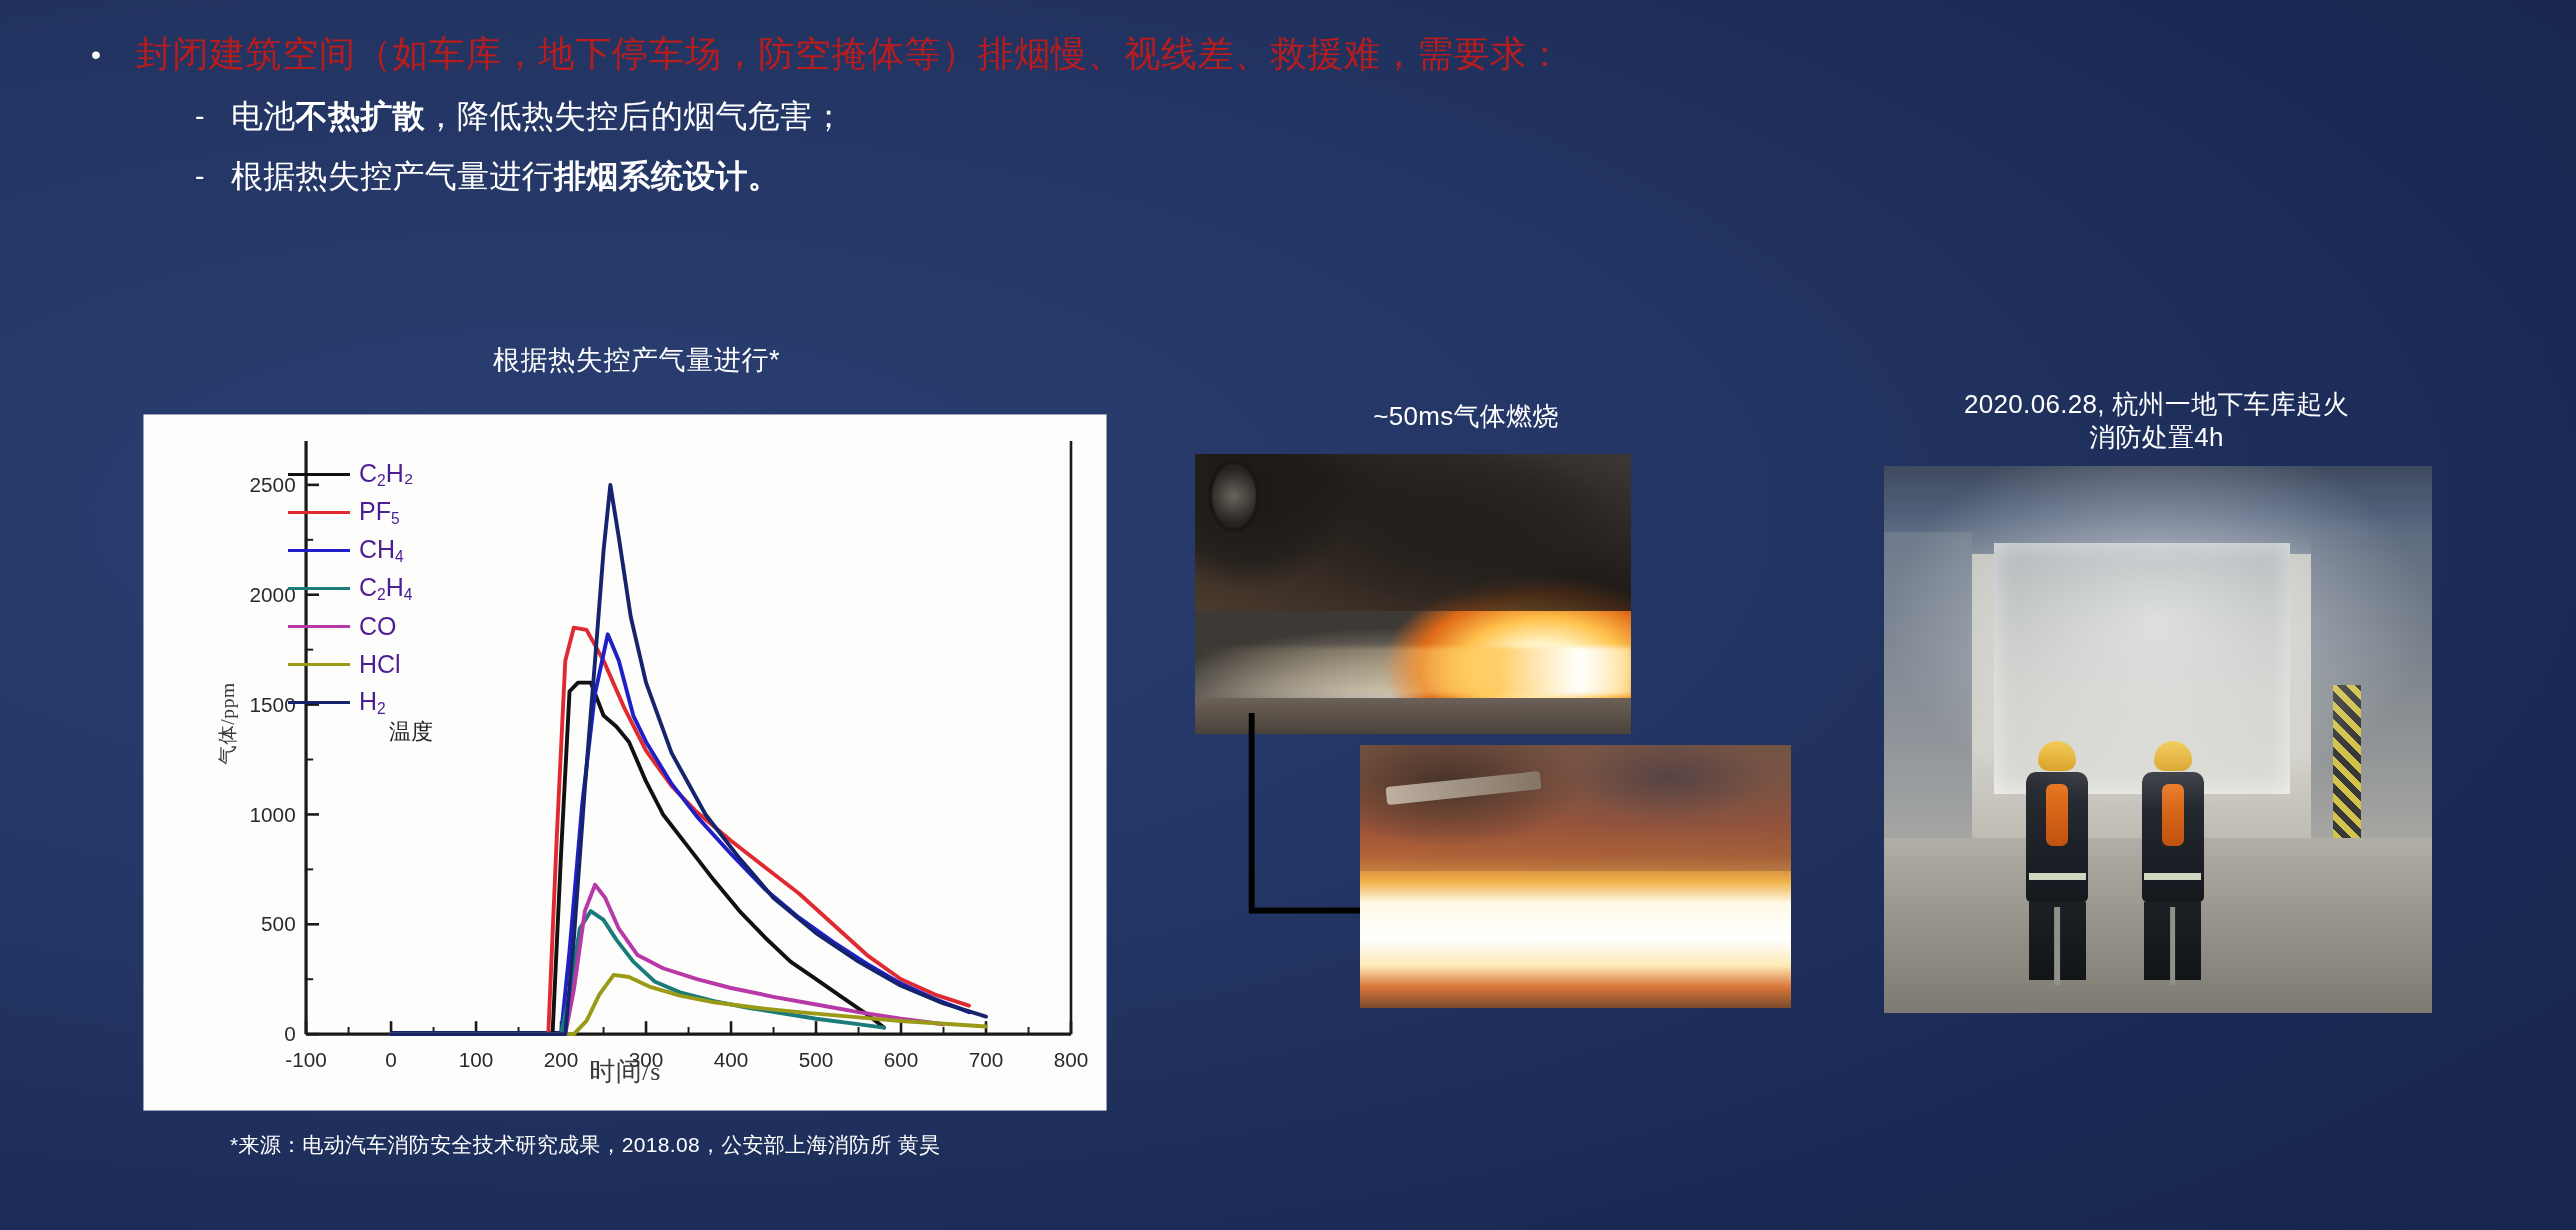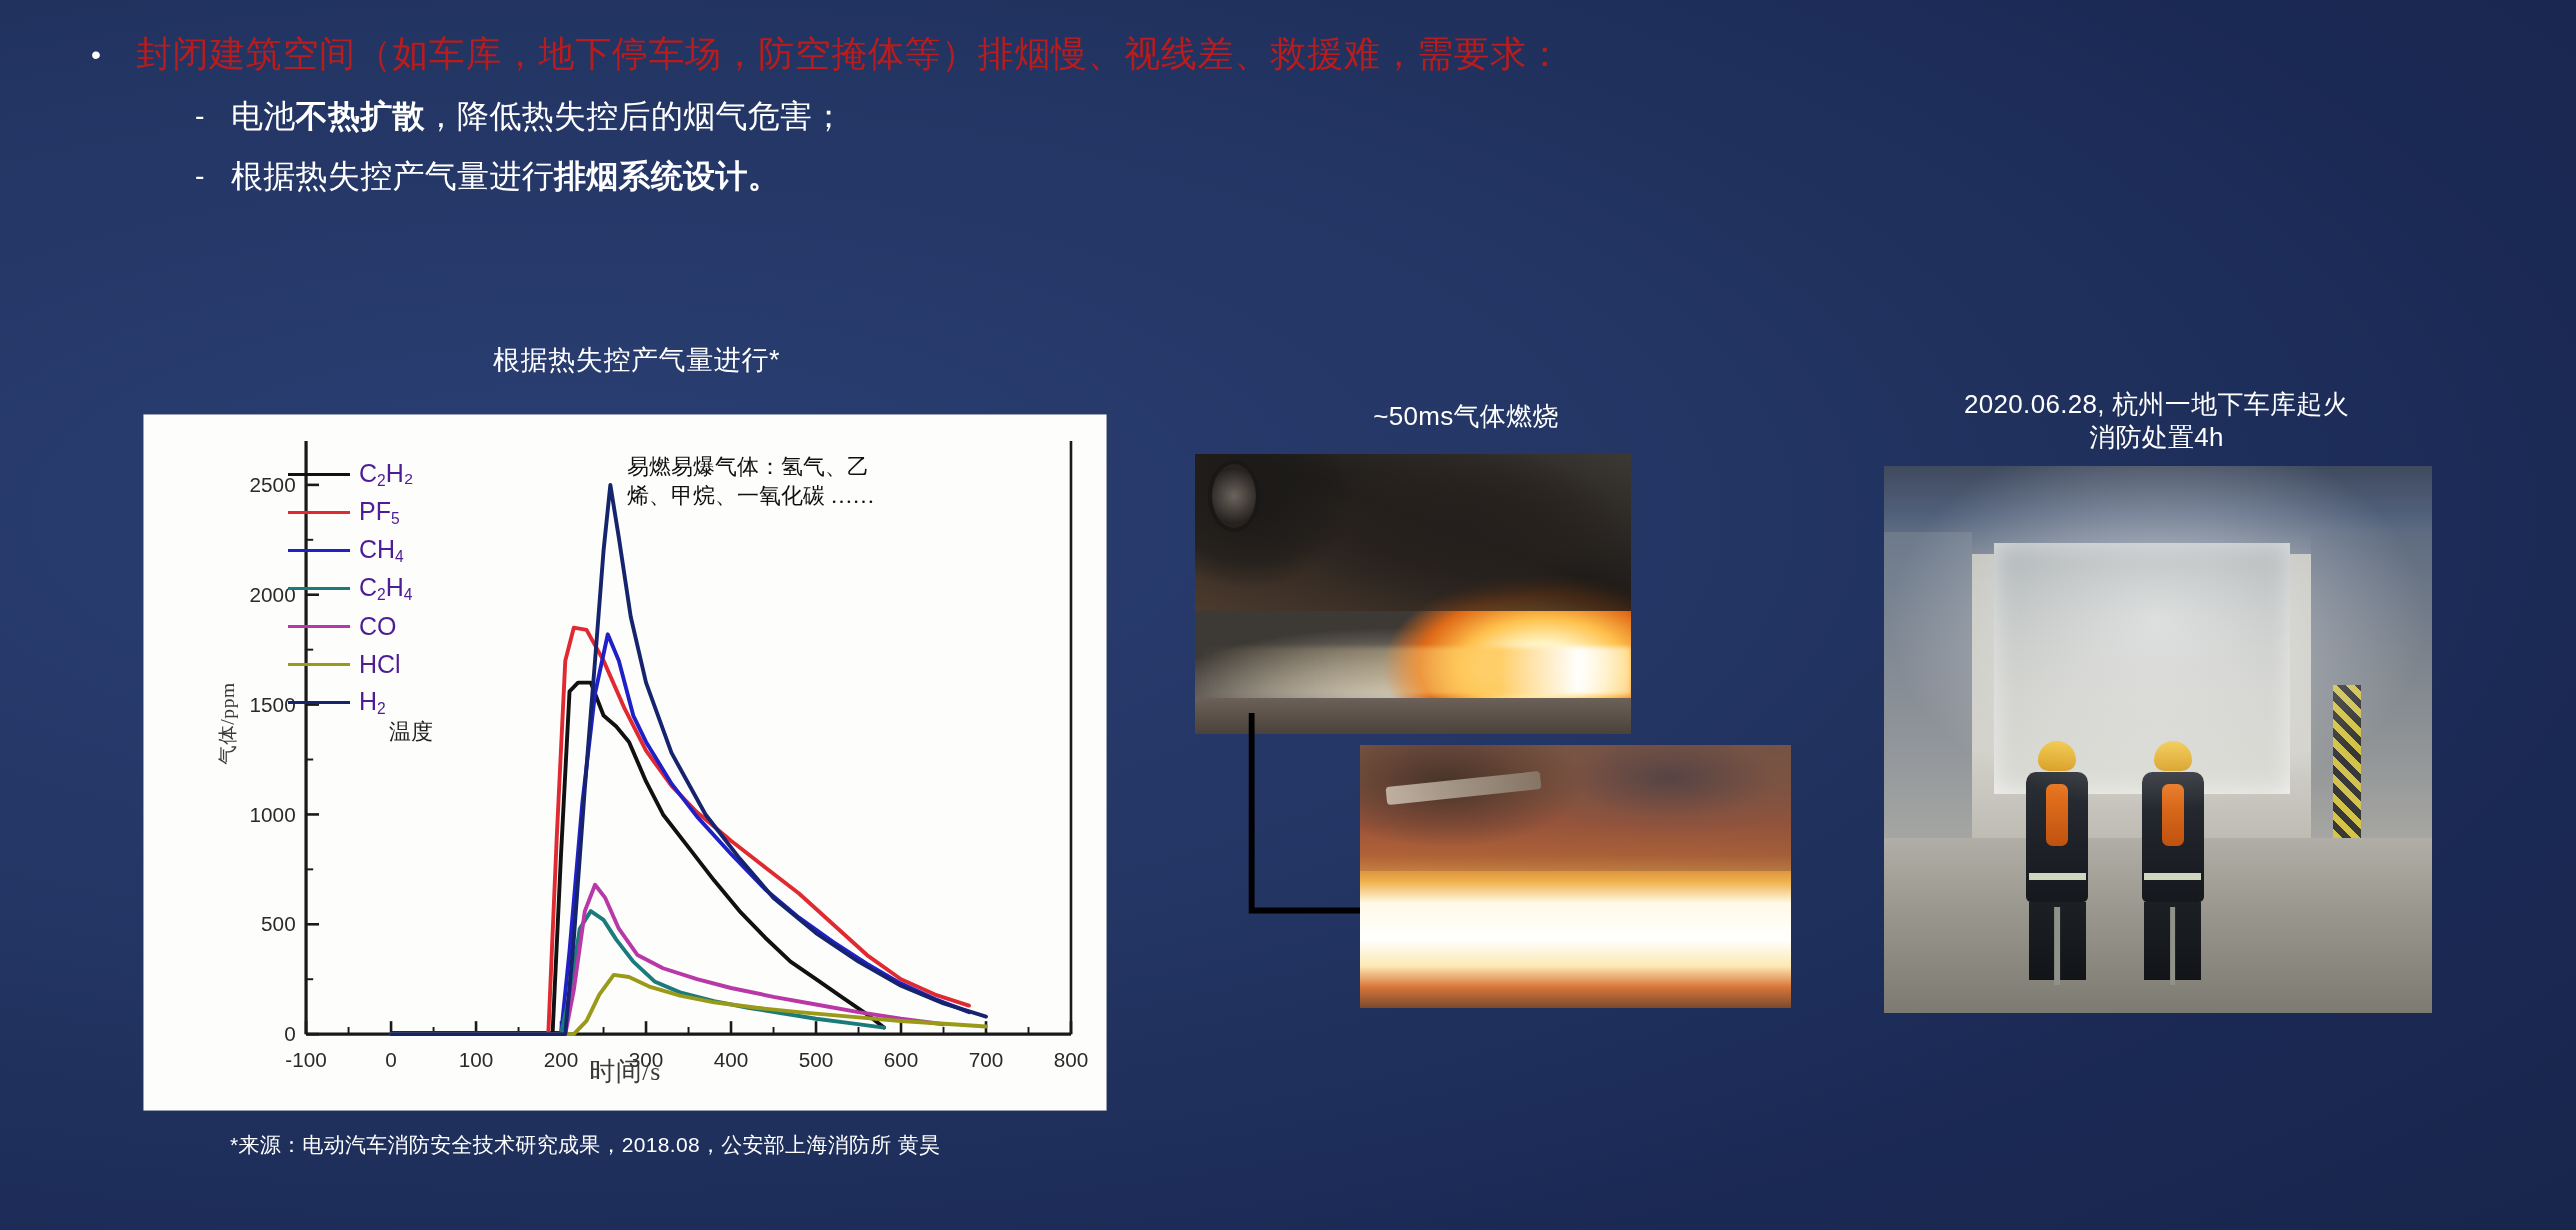--- a/index.html
+++ b/index.html
@@ -289,24 +289,20 @@
         <polyline points="381.1111111111111,955 643.3333333333333,955 656.4444444444445,826.2222222222222 676.1111111111111,599.1666666666667 695.7777777777778,429.7222222222222 715.4444444444443,338.2222222222223 732.4888888888889,378.8888888888889 754.7777777777778,463.6111111111111 774.4444444444445,504.27777777777777 813.7777777777778,568.6666666666667 853.1111111111111,619.5 905.5555555555555,677.1111111111111 958,731.3333333333334 1010.4444444444445,775.3888888888889 1062.888888888889,812.6666666666666 1115.3333333333333,846.5555555555555 1167.7777777777778,877.0555555555555 1220.2222222222222,900.7777777777778 1272.6666666666667,921.1111111111111" fill="none" stroke="#2020c8" stroke-width="6" stroke-linejoin="round" stroke-linecap="round"></polyline>
         <polyline points="381.1111111111111,955 643.3333333333333,955 656.4444444444445,894 672.1777777777777,792.3333333333333 689.2222222222222,765.2222222222222 708.8888888888889,778.7777777777778 728.5555555555555,809.2777777777778 754.7777777777778,843.1666666666666 787.5555555555555,873.6666666666666 826.8888888888889,890.6111111111111 879.3333333333334,904.1666666666666 931.7777777777777,914.3333333333334 984.2222222222223,922.8055555555555 1036.6666666666665,931.2777777777778 1089.1111111111113,938.0555555555555 1141.5555555555557,944.8333333333334" fill="none" stroke="#1b7a7a" stroke-width="6" stroke-linejoin="round" stroke-linecap="round"></polyline>
         <polyline points="381.1111111111111,955 649.8888888888889,955 663,887.2222222222222 680.0444444444445,765.2222222222222 695.7777777777778,724.5555555555555 711.5111111111112,744.8888888888889 732.4888888888889,792.3333333333333 761.3333333333334,833 800.6666666666666,853.3333333333334 853.1111111111111,870.2777777777778 905.5555555555555,883.8333333333334 971.1111111111112,897.3888888888889 1036.6666666666665,909.25 1102.2222222222222,921.1111111111111 1167.7777777777778,931.2777777777778 1233.3333333333335,939.75" fill="none" stroke="#b838a8" stroke-width="6" stroke-linejoin="round" stroke-linecap="round"></polyline>
         <polyline points="381.1111111111111,955 663,955 682.6666666666666,934.6666666666666 702.3333333333334,894 724.6222222222223,863.5 748.2222222222222,866.8888888888889 781,882.1388888888889 826.8888888888889,895.6944444444445 879.3333333333334,905.8611111111111 944.8888888888889,914.3333333333334 1010.4444444444445,921.1111111111111 1089.1111111111113,927.8888888888889 1167.7777777777778,934.6666666666666 1246.4444444444443,939.75 1298.888888888889,943.1388888888889" fill="none" stroke="#9a9a18" stroke-width="6" stroke-linejoin="round" stroke-linecap="round"></polyline>
         <polyline points="381.1111111111111,955 649.8888888888889,955 663,809.2777777777778 680.0444444444445,575.4444444444445 695.7777777777778,378.8888888888889 708.8888888888889,209.44444444444446 719.3777777777777,107.77777777777783 732.4888888888889,189.1111111111111 750.8444444444444,311.1111111111111 774.4444444444445,412.7777777777778 813.7777777777778,521.2222222222222 866.2222222222223,616.1111111111111 918.6666666666666,683.8888888888889 971.1111111111112,744.8888888888889 1036.6666666666665,799.1111111111111 1102.2222222222222,843.1666666666666 1167.7777777777778,880.4444444444445 1233.3333333333335,907.5555555555555 1298.888888888889,927.8888888888889" fill="none" stroke="#16246e" stroke-width="6" stroke-linejoin="round" stroke-linecap="round"></polyline>
       </svg>
 
     <div class="ylabel">气体/ppm</div>
     <div class="xlabel">时间/s</div>
 
-    <div class="annot">
-      <div>易燃易爆气体：氢气、乙</div>
-      <div>烯、甲烷、一氧化碳 ……</div>
-    </div>
 
     <div class="legend" id="legend">
         <div class="leg-row">
           <span class="leg-swatch" style="border-top-color: rgb(17, 17, 17);"></span>
           <span class="leg-label">C<sub>2</sub>H₂</span>
         </div>
         <div class="leg-row">
           <span class="leg-swatch" style="border-top-color: rgb(224, 42, 50);"></span>
           <span class="leg-label">PF<sub>5</sub></span>
         </div>

